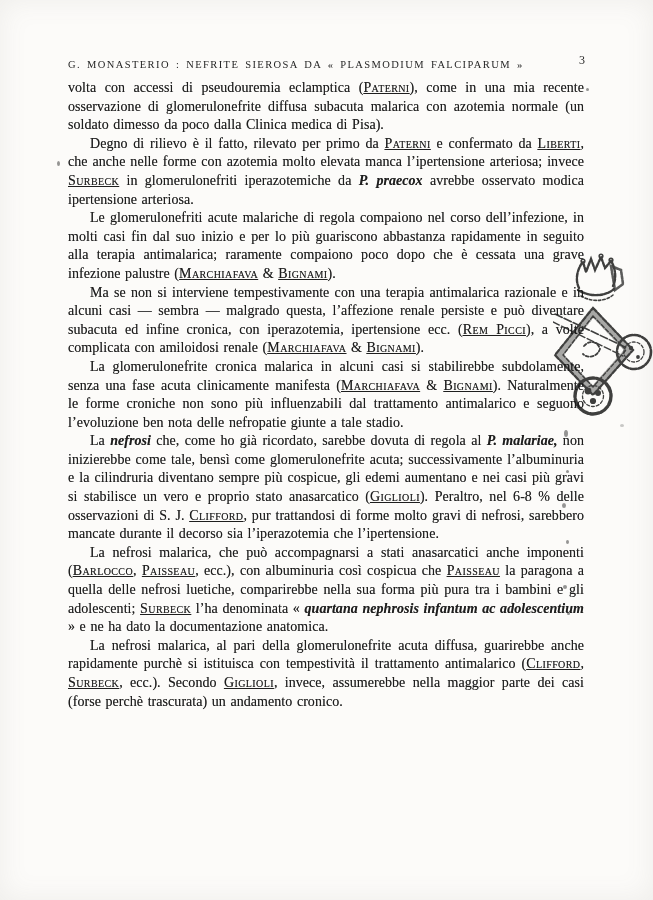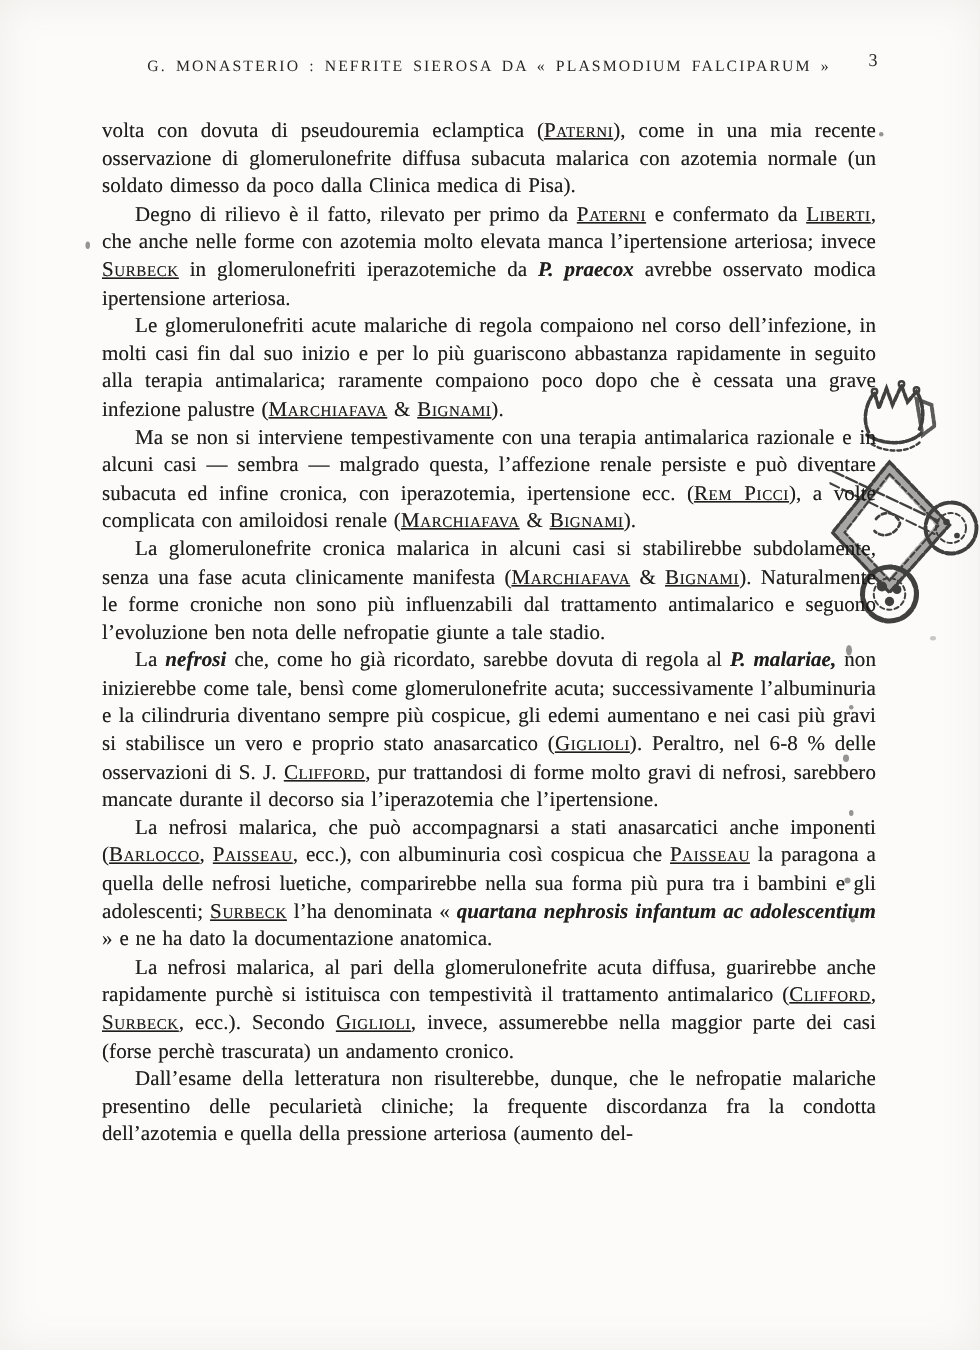--- a/index.html
+++ b/index.html
@@ -10,22 +10,21 @@
   }
   .page{
     position:relative;
     width:653px;height:900px;
     background:#fcfbf9;
     overflow:hidden;
     box-shadow:inset 0 0 28px rgba(120,115,105,0.10);
   }
   .running-header{
     position:absolute;
-    top:34px;left:68px;width:516px;
-    text-align:center;
+    top:54px;left:68px;width:516px;
     color:#262626;
   }
   .header-title{
     font-size:10.5px;
     letter-spacing:1.4px;
     word-spacing:2px;
     white-space:nowrap;
   }
   .page-number{
     position:absolute;
@@ -65,29 +64,28 @@
 <body>
 
 <div class="page">
 
   <div class="running-header">
     <span class="header-title">G. MONASTERIO : NEFRITE SIEROSA DA « PLASMODIUM FALCIPARUM »</span>
     <span class="page-number">3</span>
   </div>
 
   <div class="body-text">
-      <p class="para"><span>volta con dovuta di pseudouremia eclamptica (</span><span class="sc">Paterni</span><span>), come in una mia recente osservazione di glomerulonefrite diffusa subacuta malarica con azotemia normale (un soldato dimesso da poco dalla Clinica medica di Pisa).</span></p>
+      <p class="para"><span>volta con accessi di pseudouremia eclamptica (</span><span class="sc">Paterni</span><span>), come in una mia recente osservazione di glomerulonefrite diffusa subacuta malarica con azotemia normale (un soldato dimesso da poco dalla Clinica medica di Pisa).</span></p>
       <p class="para indent"><span>Degno di rilievo è il fatto, rilevato per primo da </span><span class="sc">Paterni</span><span> e confermato da </span><span class="sc">Liberti</span><span>, che anche nelle forme con azotemia molto elevata manca l’ipertensione arteriosa; invece </span><span class="sc">Surbeck</span><span> in glomerulonefriti iperazotemiche da </span><span class="it">P. praecox</span><span> avrebbe osservato modica ipertensione arteriosa.</span></p>
       <p class="para indent"><span>Le glomerulonefriti acute malariche di regola compaiono nel corso dell’infezione, in molti casi fin dal suo inizio e per lo più guariscono abbastanza rapidamente in seguito alla terapia antimalarica; raramente compaiono poco dopo che è cessata una grave infezione palustre (</span><span class="sc">Marchiafava</span><span> &amp; </span><span class="sc">Bignami</span><span>).</span></p>
       <p class="para indent"><span>Ma se non si interviene tempestivamente con una terapia antimalarica razionale e in alcuni casi — sembra — malgrado questa, l’affezione renale persiste e può diventare subacuta ed infine cronica, con iperazotemia, ipertensione ecc. (</span><span class="sc">Rem Picci</span><span>), a volte complicata con amiloidosi renale (</span><span class="sc">Marchiafava</span><span> &amp; </span><span class="sc">Bignami</span><span>).</span></p>
       <p class="para indent"><span>La glomerulonefrite cronica malarica in alcuni casi si stabilirebbe subdolamente, senza una fase acuta clinicamente manifesta (</span><span class="sc">Marchiafava</span><span> &amp; </span><span class="sc">Bignami</span><span>). Naturalmente le forme croniche non sono più influenzabili dal trattamento antimalarico e seguono l’evoluzione ben nota delle nefropatie giunte a tale stadio.</span></p>
       <p class="para indent"><span>La </span><span class="it">nefrosi</span><span> che, come ho già ricordato, sarebbe dovuta di regola al </span><span class="it">P. malariae,</span><span> non inizierebbe come tale, bensì come glomerulonefrite acuta; successivamente l’albuminuria e la cilindruria diventano sempre più cospicue, gli edemi aumentano e nei casi più gravi si stabilisce un vero e proprio stato anasarcatico (</span><span class="sc">Giglioli</span><span>). Peraltro, nel 6-8 % delle osservazioni di S. J. </span><span class="sc">Clifford</span><span>, pur trattandosi di forme molto gravi di nefrosi, sarebbero mancate durante il decorso sia l’iperazotemia che l’ipertensione.</span></p>
       <p class="para indent"><span>La nefrosi malarica, che può accompagnarsi a stati anasarcatici anche imponenti (</span><span class="sc">Barlocco</span><span>, </span><span class="sc">Paisseau</span><span>, ecc.), con albuminuria così cospicua che </span><span class="sc">Paisseau</span><span> la paragona a quella delle nefrosi luetiche, comparirebbe nella sua forma più pura tra i bambini e gli adolescenti; </span><span class="sc">Surbeck</span><span> l’ha denominata « </span><span class="it">quartana nephrosis infantum ac adolescentium</span><span> » e ne ha dato la documentazione anatomica.</span></p>
       <p class="para indent"><span>La nefrosi malarica, al pari della glomerulonefrite acuta diffusa, guarirebbe anche rapidamente purchè si istituisca con tempestività il trattamento antimalarico (</span><span class="sc">Clifford</span><span>, </span><span class="sc">Surbeck</span><span>, ecc.). Secondo </span><span class="sc">Giglioli</span><span>, invece, assumerebbe nella maggior parte dei casi (forse perchè trascurata) un andamento cronico.</span></p>
-      <p class="para indent"><span>Dall’esame della letteratura non risulterebbe, dunque, che le nefropatie malariche presentino delle pecularietà cliniche; la frequente discordanza fra la condotta dell’azotemia e quella della pressione arteriosa (aumento del-</span></p>
     </div>
 
   <svg class="stamp" viewBox="0 0 100 220" xmlns="http://www.w3.org/2000/svg">
     <g fill="none" stroke="#161616" stroke-linecap="round">
 
       <path d="M26 38 C21 28 26 16 30 12 L33 22 L38 9 L42 20 L48 7 L52 18 L58 11 C62 17 64 28 60 36" stroke-width="2.4" stroke-dasharray="4 1.6"></path>
       <circle cx="30" cy="11" r="1.8" stroke-width="1.6"></circle>
       <circle cx="48" cy="6" r="1.8" stroke-width="1.6"></circle>
       <circle cx="58" cy="10" r="1.8" stroke-width="1.6"></circle>
       <path d="M25 40 C36 47 52 47 61 39" stroke-width="2.4" stroke-dasharray="3 1.5"></path>

